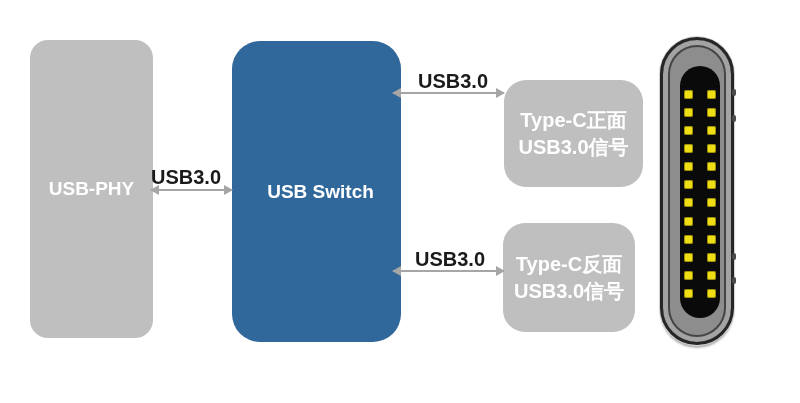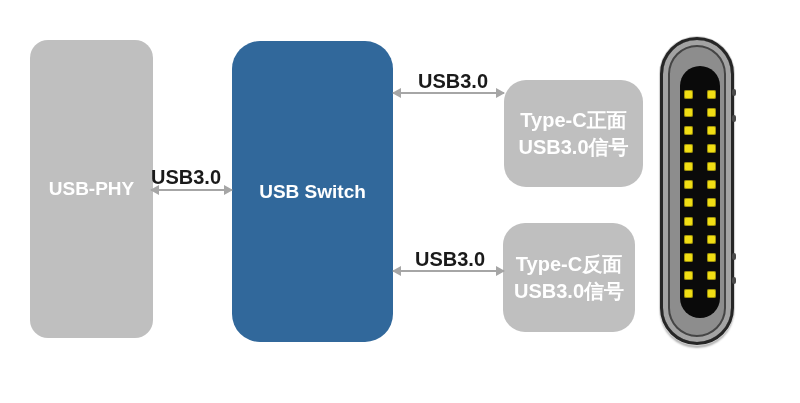--- a/index.html
+++ b/index.html
@@ -18,21 +18,21 @@
   .stage{
     position:relative;width:800px;height:403px;background:var(--bg);
     font-family:"Liberation Sans","DejaVu Sans",sans-serif;overflow:hidden;
   }
   .block{
     position:absolute;display:flex;flex-direction:column;align-items:center;justify-content:center;
     text-align:center;color:var(--block-text);font-weight:bold;
   }
   .block span{display:block;}
   .gray{background:var(--gray-block);}
-  .blue{background:var(--blue-block);}
+  .blue{background:var(--blue-block);padding-left:8px;}
   .blk-usb-phy{left:30px;top:40px;width:123px;height:298px;border-radius:18px;font-size:19px;text-align:right;}
   .blk-usb-switch{left:232px;top:41px;width:161px;height:301px;border-radius:28px;font-size:19px;line-height:28px;}
   .blk-typec-front{left:504px;top:40px;width:139px;height:107px;border-radius:22px;font-size:20px;line-height:27px;margin-top:40px;}
   .blk-typec-back{left:503px;top:223px;width:132px;height:109px;border-radius:22px;font-size:20px;line-height:27px;}
   .harrow{position:absolute;height:2px;background:var(--arrow);}
   .harrow::before,.harrow::after{content:"";position:absolute;top:50%;width:0;height:0;
     border-top:5px solid transparent;border-bottom:5px solid transparent;transform:translateY(-50%);}
   .harrow::before{left:-1px;border-right:9px solid var(--arrow);}
   .harrow::after{right:-1px;border-left:9px solid var(--arrow);}
   .arrow-phy-switch{left:151px;top:189px;width:81px;}

